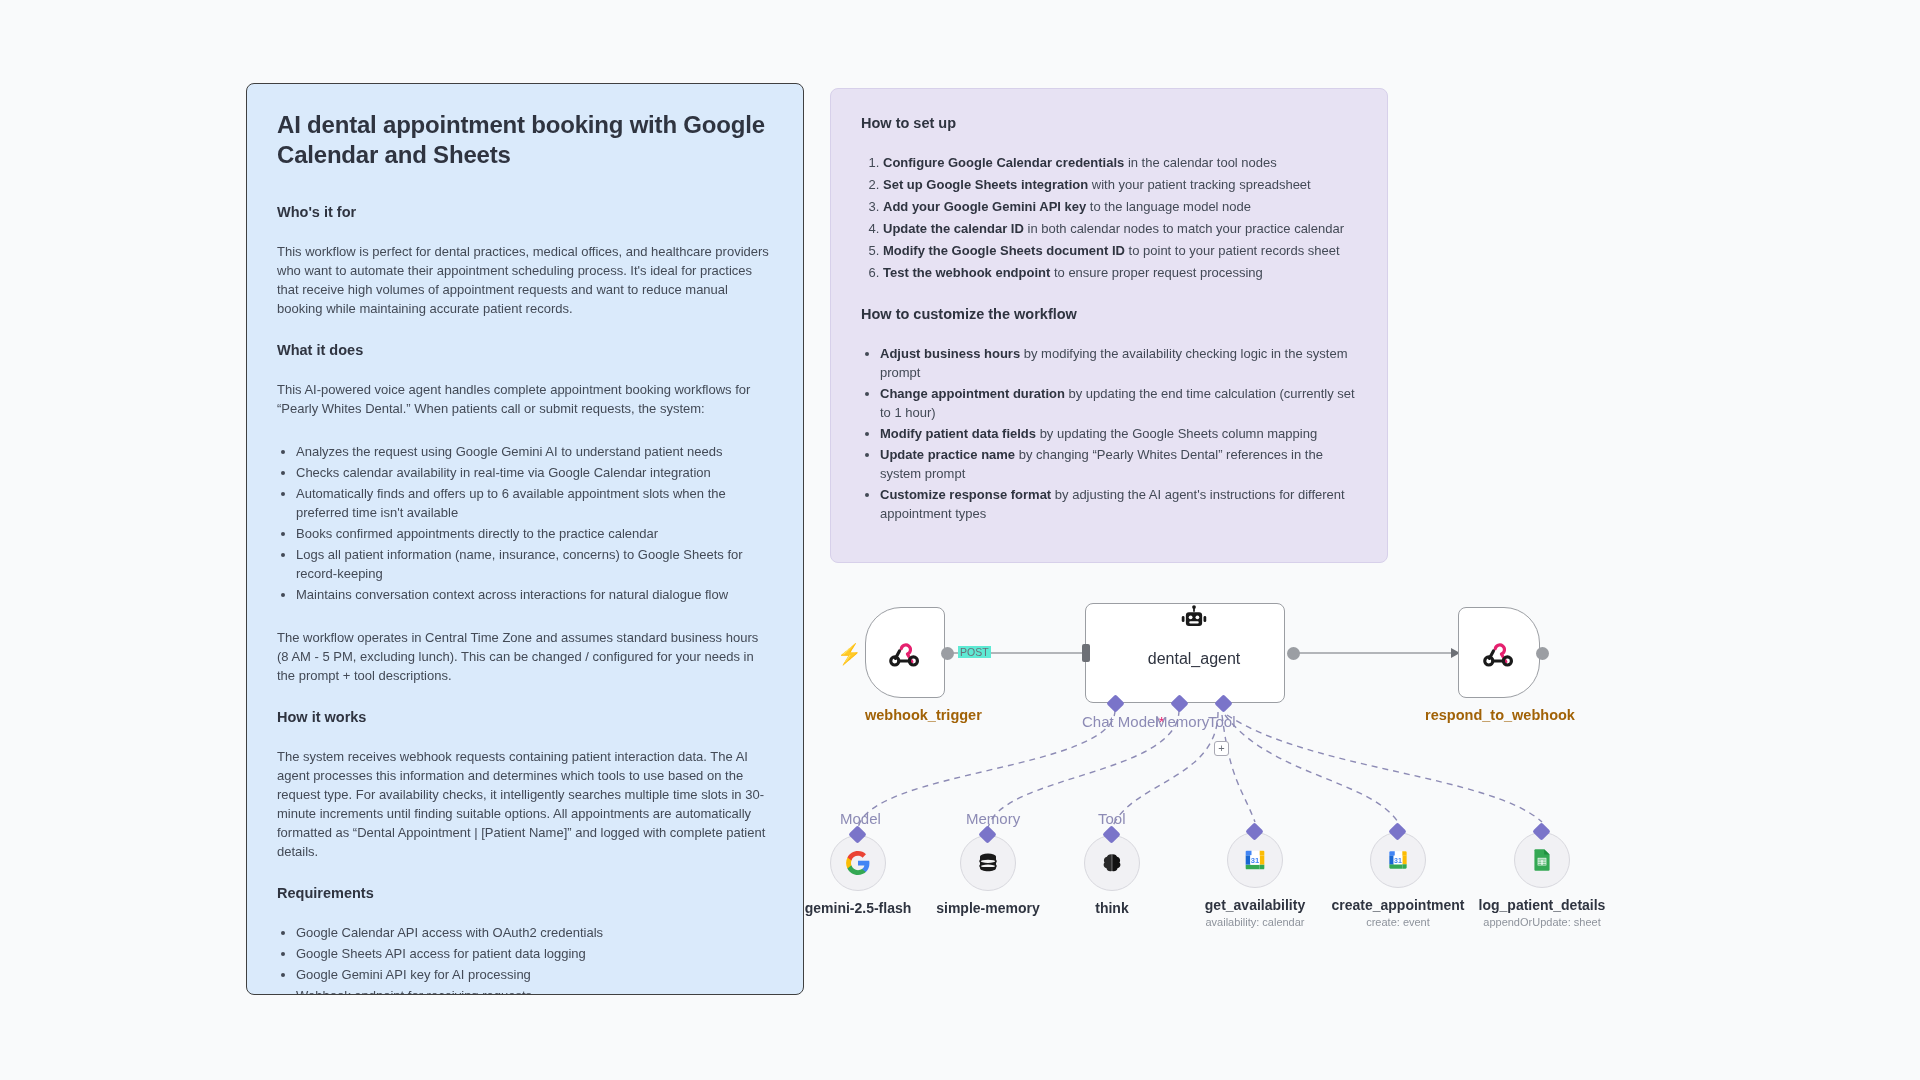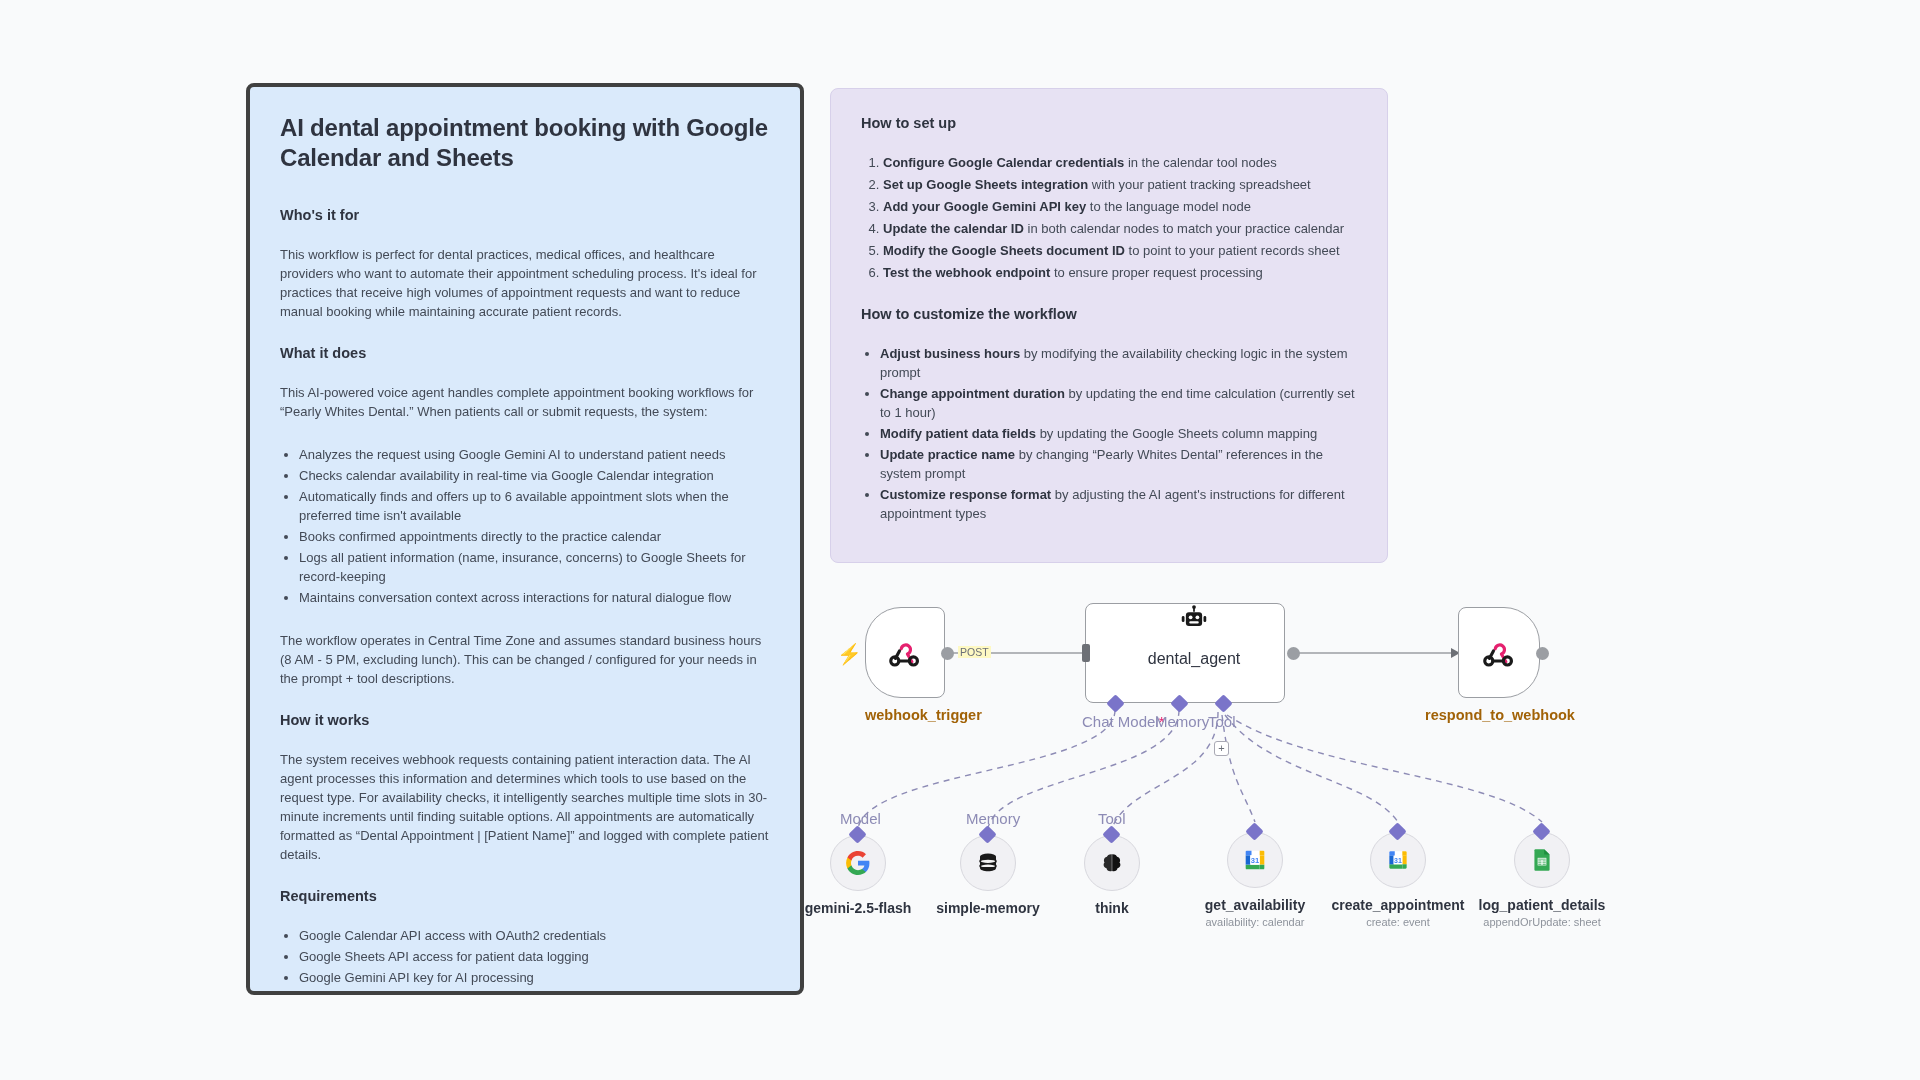--- a/index.html
+++ b/index.html
@@ -14,21 +14,21 @@
 
   
   .note {
     position: absolute;
     border-radius: 8px;
     padding: 26px 30px 30px 30px;
   }
   .note-blue {
     left: 246px; top: 83px; width: 558px; height: 912px;
     background: #daeafb;
-    border: 4px solid #404040;
+    border: 1px solid #404040;
     overflow: hidden;
   }
   .note-purple {
     left: 830px; top: 88px; width: 558px; height: 475px;
     background: #e7e2f3;
     border: 1px solid #d7d0ea;
     overflow: hidden;
   }
 
   .note h1 {
@@ -134,21 +134,21 @@
     position: absolute;
     width: 8px; height: 18px;
     background: #6d7076;
     border-radius: 2px;
     z-index: 5;
   }
   .edge-label {
     position: absolute;
     font-size: 10.5px;
     color: #6b6f78;
-    background: #fef9c3;
+    background: #5eead4;
     padding: 0 2px;
     z-index: 5;
     white-space: nowrap;
   }
 
   
   .diamond {
     position: absolute;
     width: 13px; height: 13px;
     background: #7a74c9;

